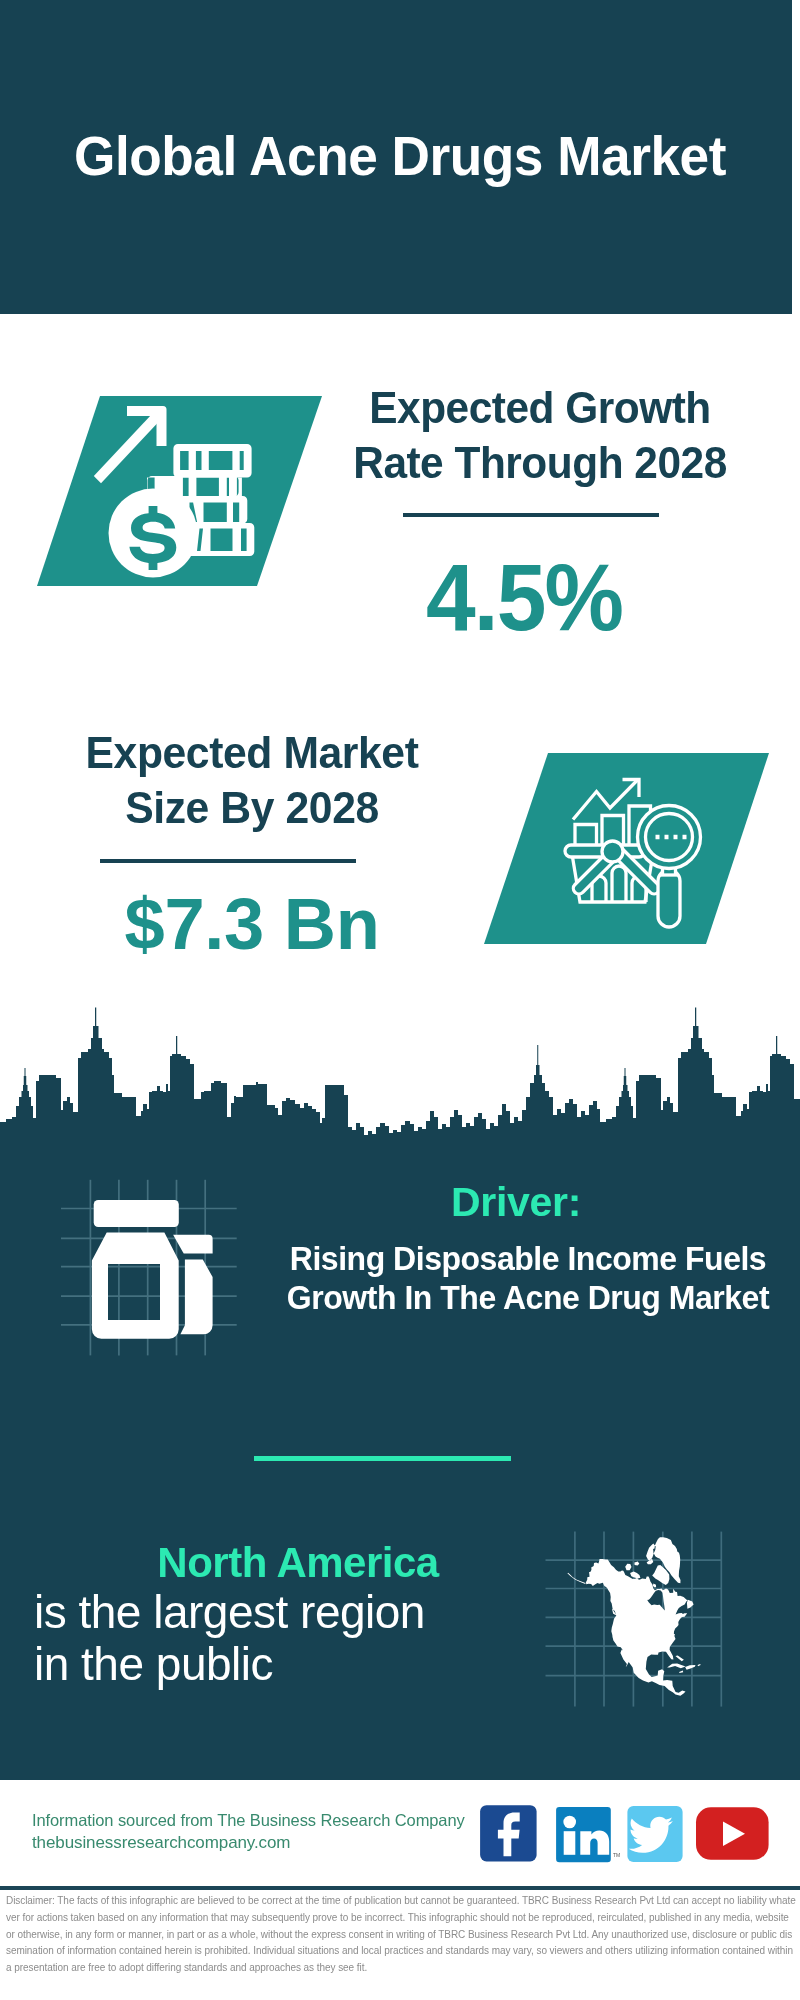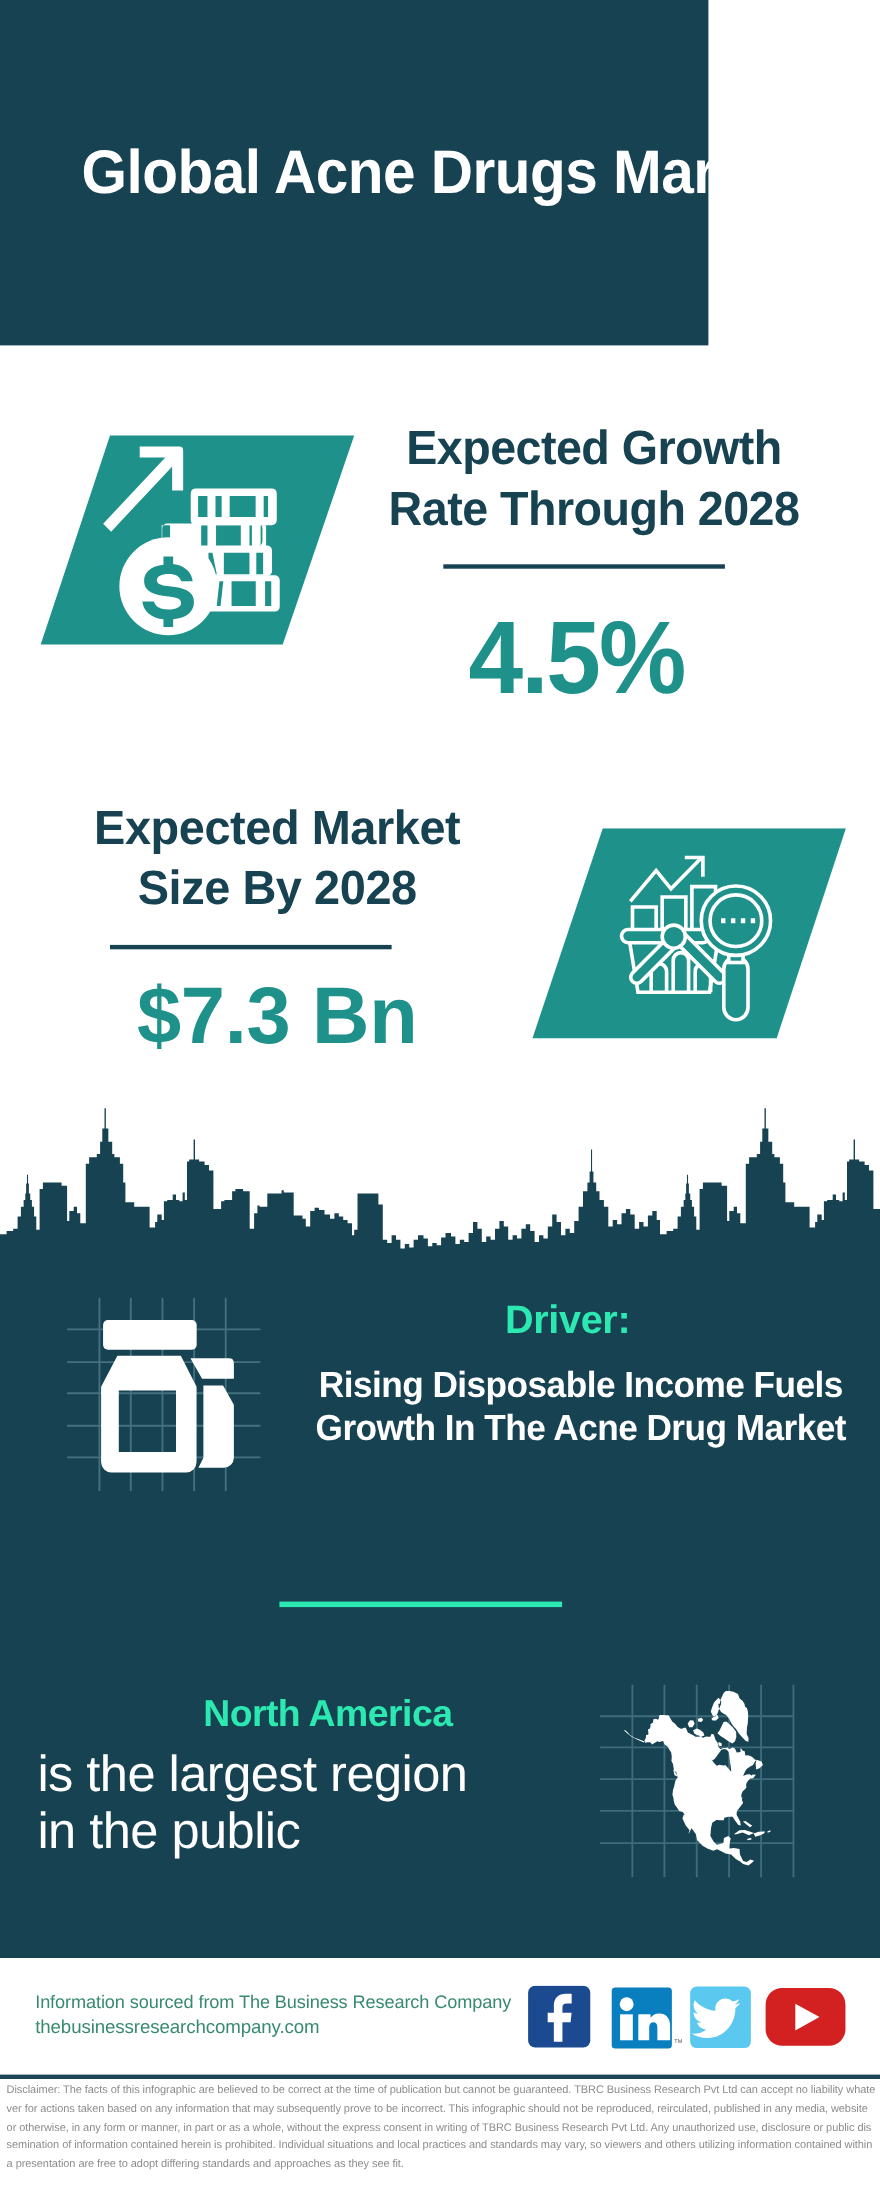--- a/index.html
+++ b/index.html
@@ -1,21 +1,21 @@
 <!DOCTYPE html>
 <html><head>
 <meta charset="utf-8">
 <title>Global Acne Drugs Market</title>
 <style>
   html,body{margin:0;padding:0;}
   body{width:800px;height:2000px;background:#ffffff;font-family:"Liberation Sans",sans-serif;overflow:hidden;}
   .page{position:relative;width:800px;height:2000px;background:#fff;}
 
   
-  .header{position:absolute;left:0;top:0;width:644px;height:314px;background:#174252;}
+  .header{position:absolute;left:0;top:0;width:792px;height:314px;background:#174252;}
   .header-title{position:absolute;left:0;top:123px;width:800px;text-align:center;color:#ffffff;
     font-size:56px;font-weight:bold;letter-spacing:-0.5px;transform:scaleX(0.95);}
 
   
   .para1{position:absolute;left:0;top:396px;width:340px;height:190px;display:block;overflow:visible;}
   .stat1-head{position:absolute;left:330px;top:381px;width:420px;text-align:center;color:#174252;
     font-size:43.5px;font-weight:bold;line-height:1.27;letter-spacing:-0.5px;transform:scaleX(0.975);}
   .rule1{position:absolute;left:403px;top:513px;width:256px;height:4px;background:#174252;}
   .stat1-val{position:absolute;left:314px;top:544px;width:420px;text-align:center;color:#1E918B;
     font-size:94px;font-weight:bold;letter-spacing:-2px;transform:scaleX(0.95);}
@@ -28,29 +28,29 @@
     font-size:73px;font-weight:bold;letter-spacing:-0.3px;transform:scaleX(0.99);}
   .para2{position:absolute;left:460px;top:753px;width:320px;height:191px;display:block;}
 
   
   .dark-band{position:absolute;left:0;top:1144px;width:800px;height:636px;background:#174252;}
   .skyline{position:absolute;left:0;top:1005px;width:800px;height:140px;display:block;}
 
   
   .driver-icon{position:absolute;left:58px;top:1175px;width:200px;height:190px;display:block;}
   .driver-label{position:absolute;left:256px;top:1179px;width:520px;text-align:center;color:#2CE9B2;
-    font-size:36px;font-weight:bold;letter-spacing:-0.3px;}
+    font-size:41px;font-weight:bold;letter-spacing:-0.3px;}
   .driver-text{position:absolute;left:268px;top:1240px;width:520px;text-align:center;color:#ffffff;
     font-size:33px;font-weight:bold;line-height:1.18;letter-spacing:-0.5px;transform:scaleX(0.97);}
 
   .mid-rule{position:absolute;left:254px;top:1456px;width:257px;height:4.5px;background:#2CE9B2;}
 
   
   .region-name{position:absolute;left:38px;top:1539px;width:520px;text-align:center;color:#2CE9B2;
-    font-size:34px;font-weight:bold;letter-spacing:-0.5px;}
+    font-size:42px;font-weight:bold;letter-spacing:-0.5px;}
   .region-sub{position:absolute;left:34px;top:1587px;width:520px;color:#ffffff;
     font-size:46px;font-weight:normal;line-height:1.12;letter-spacing:-0.5px;}
   .map-wrap{position:absolute;left:540px;top:1480px;width:200px;height:230px;display:block;}
 
   
   .footer{position:absolute;left:0;top:1780px;width:800px;height:220px;background:#ffffff;}
   .src-line1{position:absolute;left:32px;top:31px;color:#388A6E;font-size:16.5px;letter-spacing:-0.1px;}
   .src-line2{position:absolute;left:32px;top:53px;color:#388A6E;font-size:17px;letter-spacing:-0.1px;}
   .social{position:absolute;top:25px;left:480px;display:block;}
   .foot-rule{position:absolute;left:0;top:106px;width:800px;height:3.5px;background:#1C4556;}

